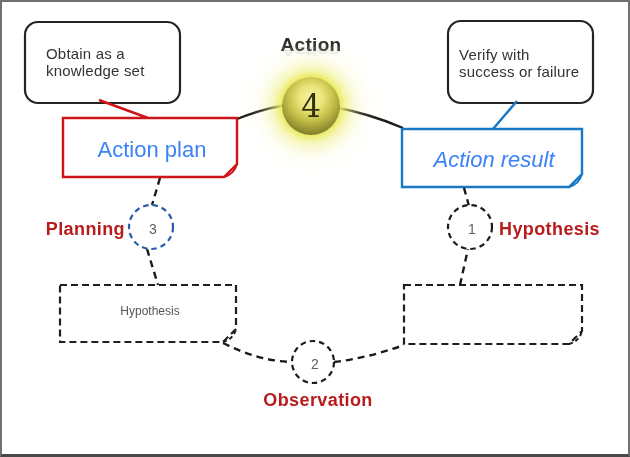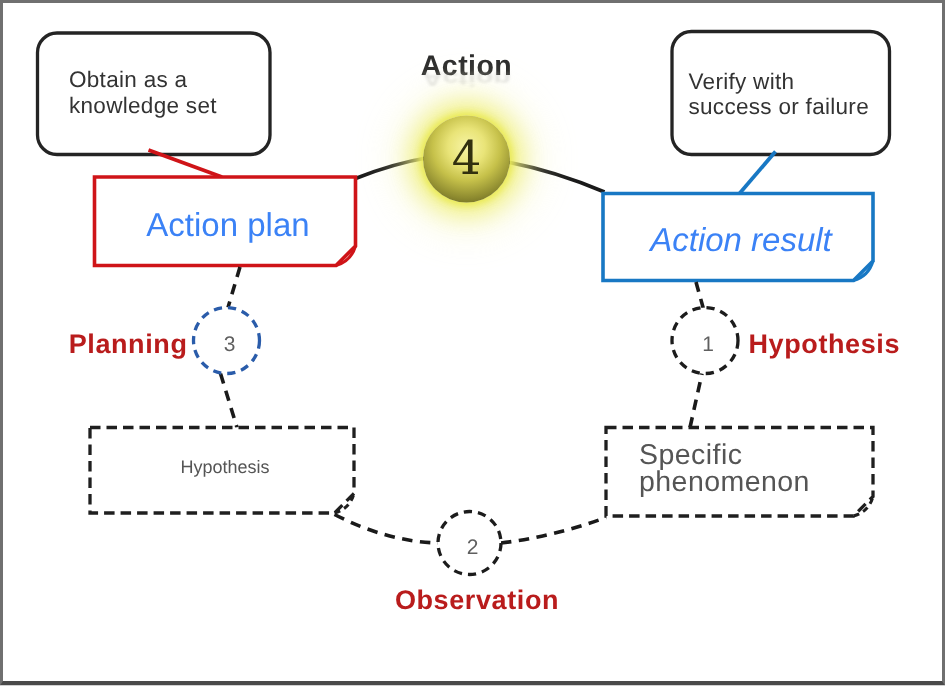--- a/index.html
+++ b/index.html
@@ -76,22 +76,20 @@
   </div>
 
   <div class="label callout-text pre" style="left:44px;top:43px;width:126px;">Obtain as a
 knowledge set</div>
   <div class="label callout-text pre" style="left:457px;top:44px;width:136px;">Verify with
 success or failure</div>
 
   <div class="label box-label" style="left:63px;top:135px;width:174px;">Action plan</div>
   <div class="label box-label" style="left:402px;top:145px;width:180px;font-style:italic;">Action result</div>
   <div class="label box-label" style="left:60px;top:302px;width:176px;font-size:12px;color:#555;">Hypothesis</div>
-  <div class="label pre" style="left:424px;top:293px;font-size:19px;line-height:18px;color:#555;letter-spacing:.3px;">Specific
-phenomenon</div>
 
   <div class="label phase-label" style="left:30px;top:217px;width:93px;text-align:right;">Planning</div>
   <div class="label phase-label" style="left:497px;top:217px;">Hypothesis</div>
   <div class="label phase-label" style="left:246px;top:388px;width:140px;text-align:center;">Observation</div>
 
   <div class="label step-num" style="left:129px;top:205px;width:44px;height:44px;">3</div>
   <div class="label step-num" style="left:448px;top:205px;width:44px;height:44px;">1</div>
   <div class="label step-num" style="left:292px;top:341px;width:42px;height:42px;">2</div>
 
 </div>

